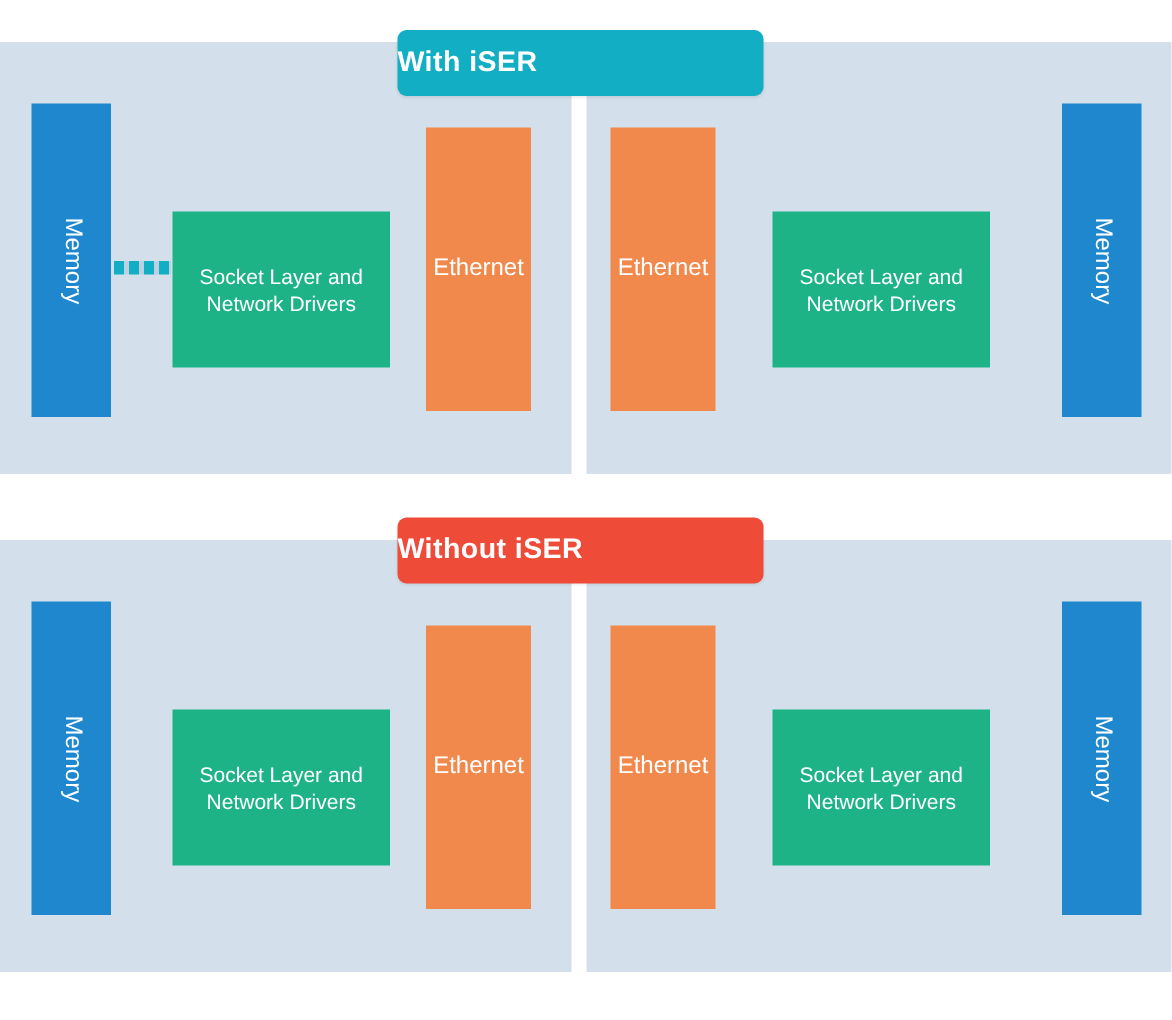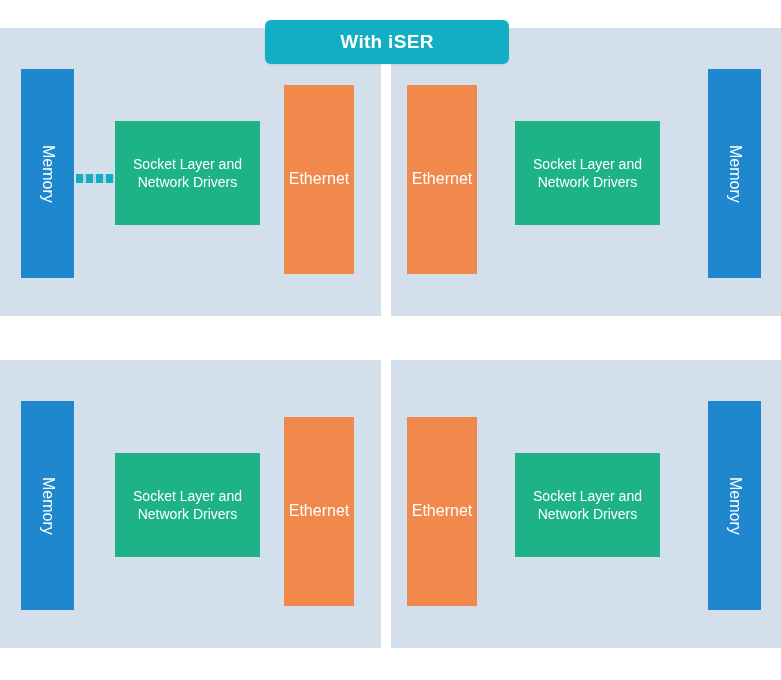--- a/index.html
+++ b/index.html
@@ -44,21 +44,20 @@
 
   
   .badge {
     position: absolute;
     left: 265px;
     width: 244px;
     height: 44px;
     border-radius: 6px;
     display: flex;
     align-items: center;
-    justify-content: center;
     color: #ffffff;
     font-size: 19px;
     font-weight: bold;
     letter-spacing: 0.3px;
     z-index: 5;
     box-shadow: 0 1px 2px rgba(0,0,0,0.08);
   }
   .badge.teal { top: 20px;  background: #11aec4; }
   .badge.red  { top: 345px; background: #ef4b39; }
 
@@ -89,20 +88,21 @@
     width: 70px;
     height: 189px;
     font-size: 16px;
   }
   .block.socket {
     background: #1db387;
     width: 145px;
     height: 104px;
     font-size: 14px;
     padding: 0 8px;
+    margin-top: 20px;
   }
 
   
   .tl-memory   { left: 21px;  top: 41px; }
   .tl-socket   { left: 115px; top: 93px; }
   .tl-ethernet { left: 284px; top: 57px; }
 
   .tr-ethernet { left: 16px;  top: 57px; }
   .tr-socket   { left: 124px; top: 93px; }
   .tr-memory   { left: 317px; top: 41px; }
@@ -215,14 +215,17 @@
         <span class="vtext">Memory</span>
       </div>
 
     </div>
   </div>
 
   <div class="badge teal">
     <span>With iSER</span>
   </div>
 
+  <div class="badge red">
+    <span>Without iSER</span>
+  </div>
 
 </div>
 
 </body></html>

